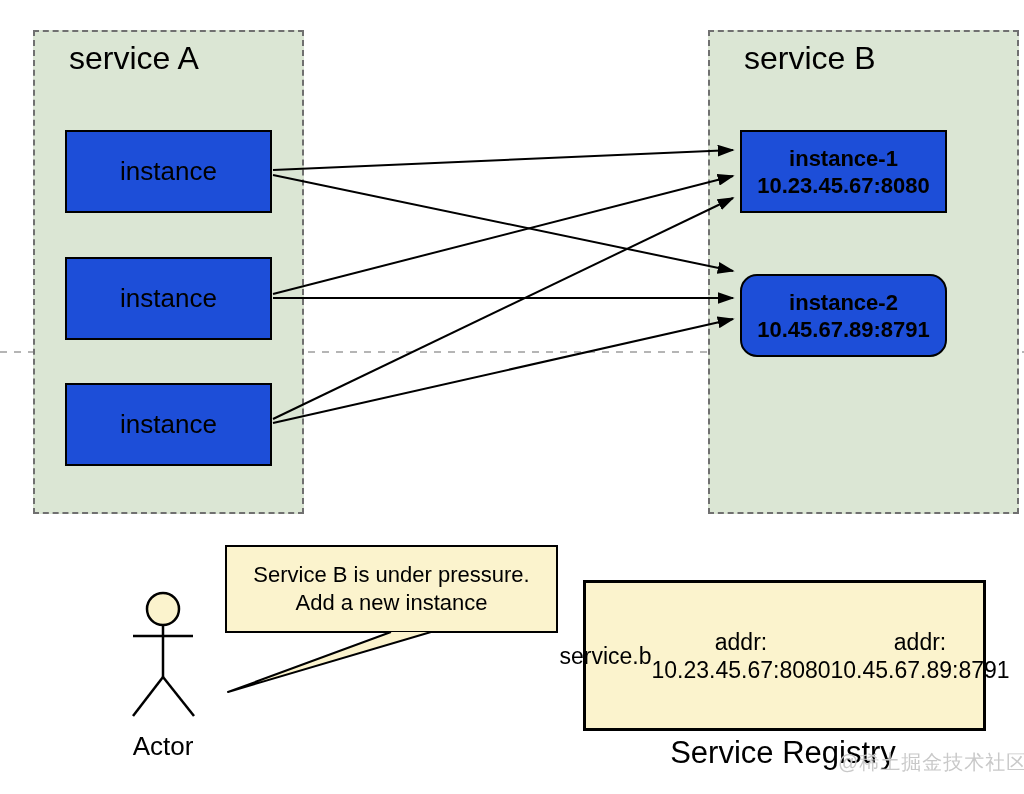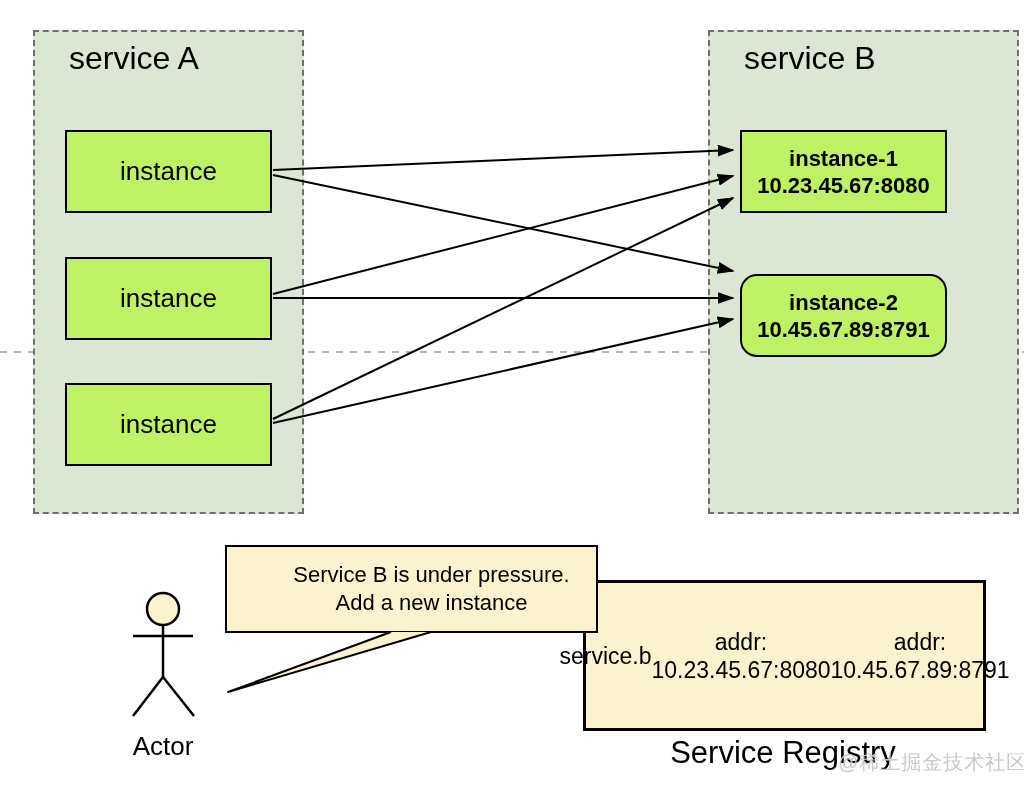--- a/index.html
+++ b/index.html
@@ -15,37 +15,37 @@
     position:absolute;top:30px;width:267px;height:480px;
     background:#dbe6d4;border:2px dashed #707070;z-index:1;
   }
   #service-a{left:33px;}
   #service-b{left:708px;padding-left:40px;}
   .svc-title{
     position:absolute;left:10px;top:8px;font-size:32px;line-height:36px;color:#000;margin-left:24px;
   }
   .inst{
     position:absolute;left:30px;width:203px;height:79px;
-    background:#bef264;border:2px solid #000;
+    background:#1d4ed8;border:2px solid #000;
     display:flex;align-items:center;justify-content:center;flex-direction:column;
     text-align:center;
   }
   .inst-a{font-size:26px;}
   #a-inst-1{top:98px;}
   #a-inst-2{top:225px;}
   #a-inst-3{top:351px;}
   #b-inst-1{top:98px;}
   #b-inst-2{top:242px;border-radius:17px;}
   .inst-b{font-size:22px;line-height:27px;font-weight:bold;}
 
   #speech-bubble{
     position:absolute;left:225px;top:545px;width:329px;height:84px;
     background:#fbf3cd;border:2px solid #000;z-index:2;
     display:flex;flex-direction:column;align-items:center;justify-content:center;
-    font-size:22px;line-height:28px;text-align:center;padding-left:40px;
+    font-size:22px;line-height:28px;text-align:center;
   }
 
   #registry-box{
     position:absolute;left:583px;top:580px;width:397px;height:145px;
     background:#fbf3cd;border:3px solid #000;z-index:1;
     display:flex;flex-direction:row;align-items:center;justify-content:center;
     font-size:23px;line-height:28px;text-align:center;
   }
   #registry-label{
     position:absolute;left:583px;top:735px;width:400px;z-index:1;

